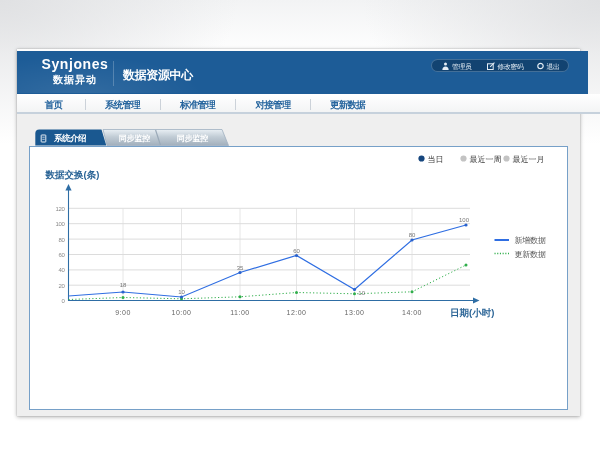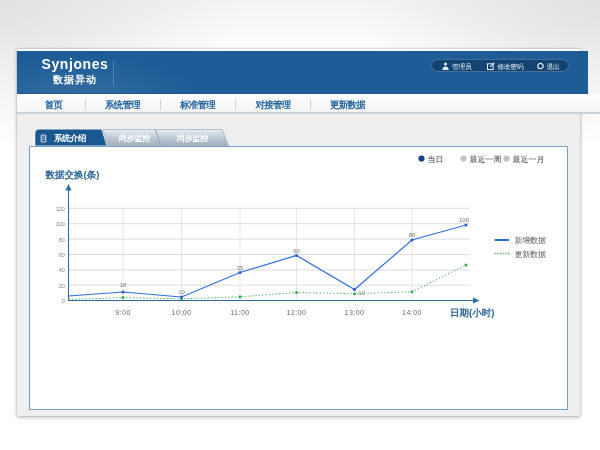--- a/index.html
+++ b/index.html
@@ -28,20 +28,21 @@
 </head>
 <body>
 <div class="bgband"></div>
 <div class="page">
   <div class="hdr">
     <div class="logo">
         <div class="en">Synjones</div>
         <div class="cn">数据异动</div>
       </div>
     <div class="vsep"></div>
+    <div class="ttl">数据资源中心</div>
     <div class="pill">
       <svg style="left:10px;" width="7" height="8" viewBox="0 0 7 8">
           <circle cx="3.5" cy="2.1" r="1.5" fill="#e4edf5"></circle>
           <path d="M0.3 8 Q0.5 4.4 3.5 4.4 Q6.5 4.4 6.7 8 Z" fill="#e4edf5"></path>
         </svg>
       <span style="left:20px;">管理员</span>
       <svg style="left:55px;" width="8" height="8" viewBox="0 0 8 8">
           <rect x="0.5" y="1.8" width="5.7" height="5.7" fill="none" stroke="#e4edf5" stroke-width="1"></rect>
           <path d="M2.8 4.6 L7.1 0.3 L7.8 1 L3.5 5.3 Z" fill="#e4edf5"></path>
         </svg>

